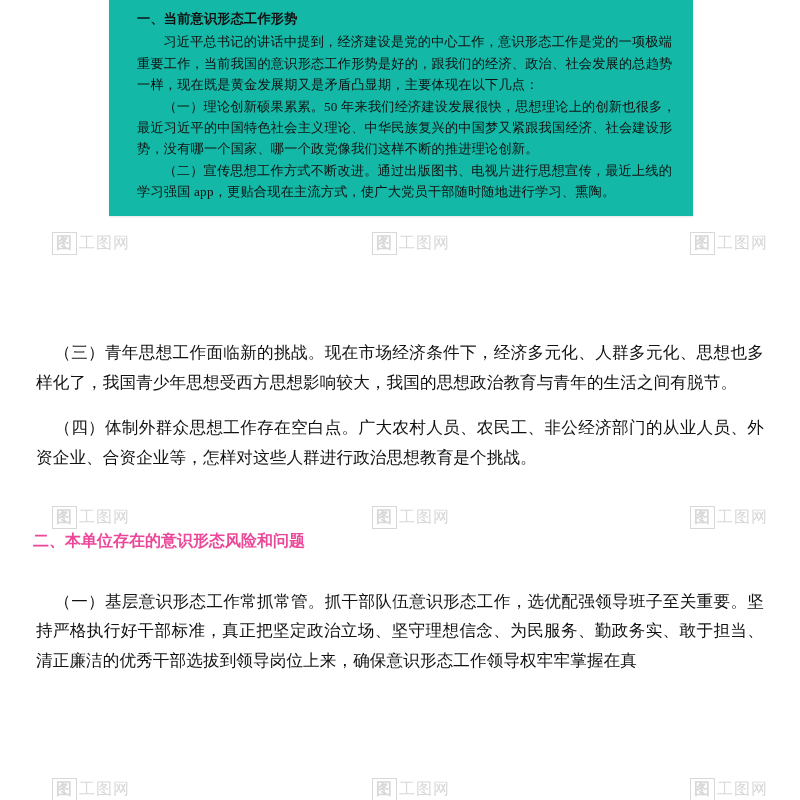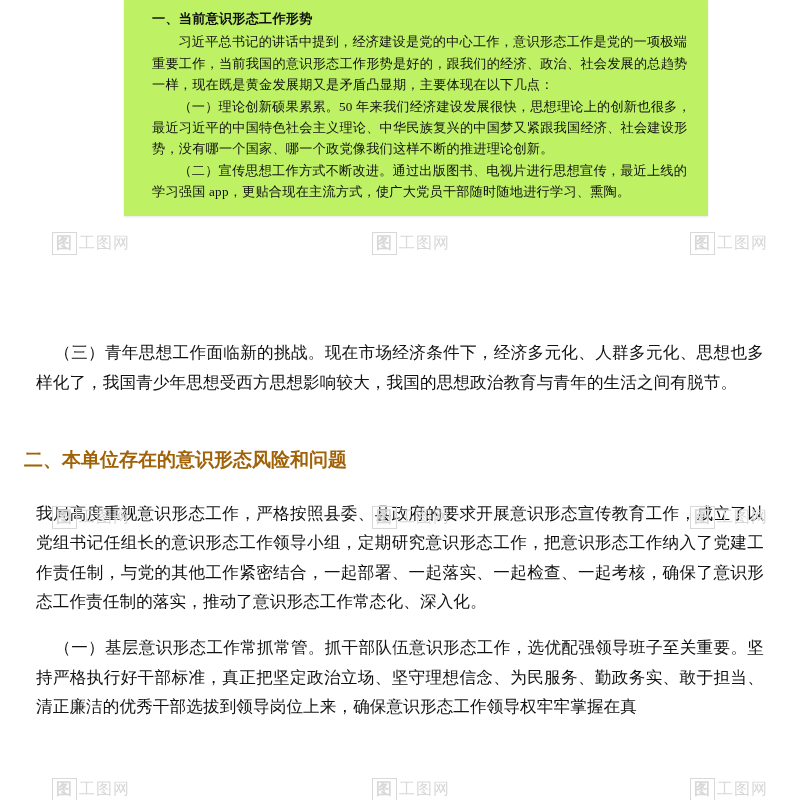--- a/index.html
+++ b/index.html
@@ -12,24 +12,24 @@
     background: #ffffff;
     font-family: "Liberation Serif", "DejaVu Serif", serif;
     color: #1a1a1a;
     overflow: hidden;
     position: relative;
   }
 
   
   .top-image-block {
     position: absolute;
-    left: 124px;
+    left: 109px;
     top: 0;
     width: 584px;
-    background: #bef264;
+    background: #14b8a6;
     padding: 8px 14px 14px 28px;
     box-sizing: border-box;
     box-shadow: 0 1px 2px rgba(0,0,0,0.10);
   }
   .top-image-block p {
     margin: 0;
     font-size: 13.2px;
     line-height: 1.62;
     color: #111111;
     letter-spacing: 0.2px;
@@ -50,25 +50,25 @@
   .doc-body p {
     margin: 16px;
     font-size: 16.6px;
     line-height: 1.78;
     color: #111111;
     text-align: justify;
     letter-spacing: 0.1px;
   }
   .doc-body p.para-indent { text-indent: 1.1em; }
   .doc-body h2 {
-    margin: 4px;
-    font-size: 19px;
+    margin: 13px;
+    font-size: 16px;
     font-weight: bold;
     line-height: 1.78;
-    color: #a16207;
+    color: #ec4899;
   }
   .spacer-lg { height: 26px; }
   .spacer-sm { height: 2px; }
 
   
   .watermark {
     position: absolute;
     font-family: "Liberation Sans", sans-serif;
     font-size: 16px;
     color: #d8d8d8;
@@ -90,24 +90,24 @@
 
 <div class="top-image-block">
   <p class="heading">一、当前意识形态工作形势</p>
   <p class="indent-2">习近平总书记的讲话中提到，经济建设是党的中心工作，意识形态工作是党的一项极端重要工作，当前我国的意识形态工作形势是好的，跟我们的经济、政治、社会发展的总趋势一样，现在既是黄金发展期又是矛盾凸显期，主要体现在以下几点：</p>
   <p class="indent-2">（一）理论创新硕果累累。50 年来我们经济建设发展很快，思想理论上的创新也很多，最近习近平的中国特色社会主义理论、中华民族复兴的中国梦又紧跟我国经济、社会建设形势，没有哪一个国家、哪一个政党像我们这样不断的推进理论创新。</p>
   <p class="indent-2">（二）宣传思想工作方式不断改进。通过出版图书、电视片进行思想宣传，最近上线的学习强国 app，更贴合现在主流方式，使广大党员干部随时随地进行学习、熏陶。</p>
 </div>
 
 <div class="doc-body">
   <p class="para-indent">（三）青年思想工作面临新的挑战。现在市场经济条件下，经济多元化、人群多元化、思想也多样化了，我国青少年思想受西方思想影响较大，我国的思想政治教育与青年的生活之间有脱节。</p>
+  <p class="para-indent">（四）体制外群众思想工作存在空白点。广大农村人员、农民工、非公经济部门的从业人员、外资企业、合资企业等，怎样对这些人群进行政治思想教育是个挑战。</p>
   <div class="spacer-lg"></div>
   <h2>二、本单位存在的意识形态风险和问题</h2>
   <div class="spacer-sm"></div>
-  <p>我局高度重视意识形态工作，严格按照县委、县政府的要求开展意识形态宣传教育工作，成立了以党组书记任组长的意识形态工作领导小组，定期研究意识形态工作，把意识形态工作纳入了党建工作责任制，与党的其他工作紧密结合，一起部署、一起落实、一起检查、一起考核，确保了意识形态工作责任制的落实，推动了意识形态工作常态化、深入化。</p>
   <p class="para-indent">（一）基层意识形态工作常抓常管。抓干部队伍意识形态工作，选优配强领导班子至关重要。坚持严格执行好干部标准，真正把坚定政治立场、坚守理想信念、为民服务、勤政务实、敢于担当、清正廉洁的优秀干部选拔到领导岗位上来，确保意识形态工作领导权牢牢掌握在真</p>
 </div>
 
 <div class="watermark" style="left:52px;  top:232px;"><span class="wm-box">图</span><span>工图网</span></div>
 <div class="watermark" style="left:372px; top:232px;"><span class="wm-box">图</span><span>工图网</span></div>
 <div class="watermark" style="left:690px; top:232px;"><span class="wm-box">图</span><span>工图网</span></div>
 
 <div class="watermark" style="left:52px;  top:506px;"><span class="wm-box">图</span><span>工图网</span></div>
 <div class="watermark" style="left:372px; top:506px;"><span class="wm-box">图</span><span>工图网</span></div>
 <div class="watermark" style="left:690px; top:506px;"><span class="wm-box">图</span><span>工图网</span></div>

